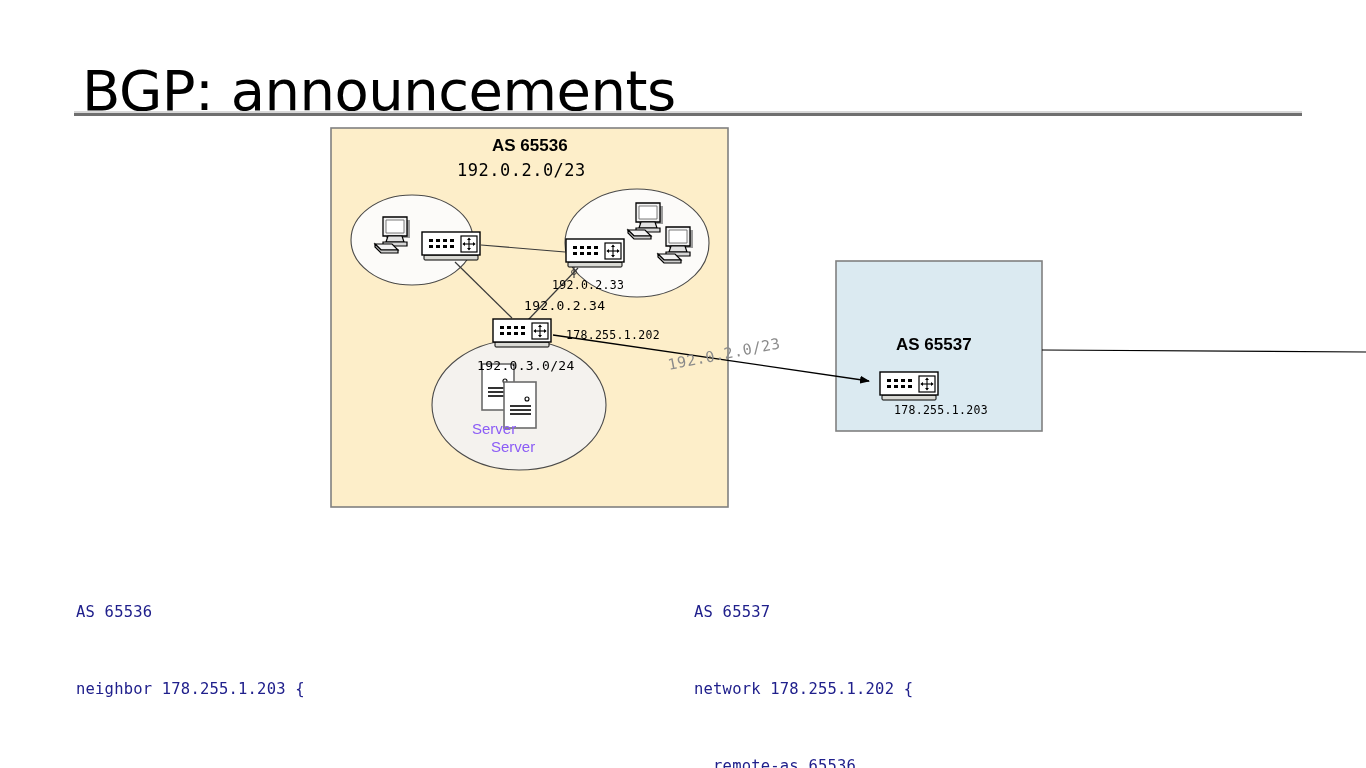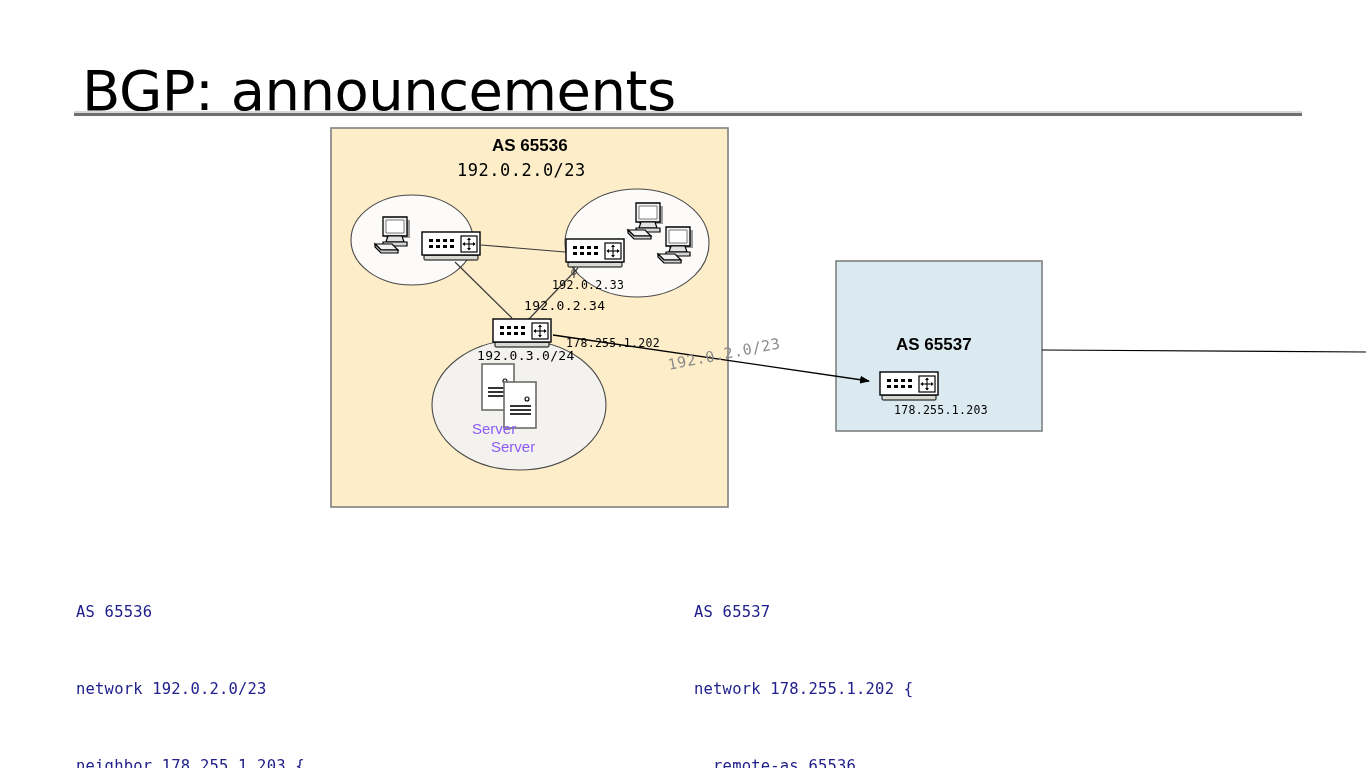--- a/index.html
+++ b/index.html
@@ -193,35 +193,34 @@
 
   <use href="#sym-server" x="481" y="363" width="34" height="48"></use>
   <use href="#sym-server" x="503" y="381" width="34" height="48"></use>
 </svg>
 
 <div class="dlabel as-heading" style="left:492px; top:136px;">AS 65536</div>
 <div class="dlabel mono-label mono-big" style="left:457px; top:160px;">192.0.2.0/23</div>
 
 <div class="dlabel mono-label mono-small" style="left:552px; top:278px;">192.0.2.33</div>
 <div class="dlabel mono-label mono-mid" style="left:524px; top:298px;">192.0.2.34</div>
-<div class="dlabel mono-label mono-small" style="left:566px; top:336px;">178.255.1.202</div>
-
-<div class="dlabel mono-label mono-mid" style="left:477px; top:348px;text-align:right;">192.0.3.0/24</div>
+<div class="dlabel mono-label mono-small" style="left:566px; top:328px;">178.255.1.202</div>
+
+<div class="dlabel mono-label mono-mid" style="left:477px; top:358px;text-align:right;">192.0.3.0/24</div>
 
 <div class="dlabel server-label" style="left:472px; top:420px;">Server</div>
 <div class="dlabel server-label" style="left:491px; top:438px;">Server</div>
 
 <div class="dlabel route-annot" style="left:668px; top:356px;">192.0.2.0/23</div>
 
 <div class="dlabel as-heading" style="left:896px; top:335px;">AS 65537</div>
 <div class="dlabel mono-label mono-small" style="left:894px; top:403px;">178.255.1.203</div>
 
 <div id="config-left" class="config-block">
   <span class="config-line">AS 65536</span>
-  <span class="config-line">network 192.0.2.0/23</span>
   <span class="config-line">neighbor 178.255.1.203 {</span>
   
   
   
   
 </div>
 
 <div id="config-right" class="config-block">
   <span class="config-line">AS 65537</span>
   <span class="config-line">network 178.255.1.202 {</span>

